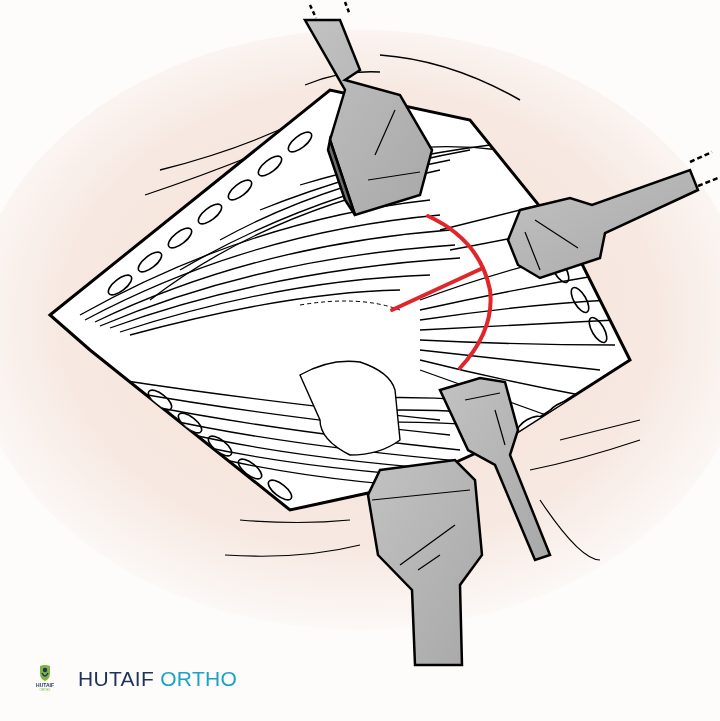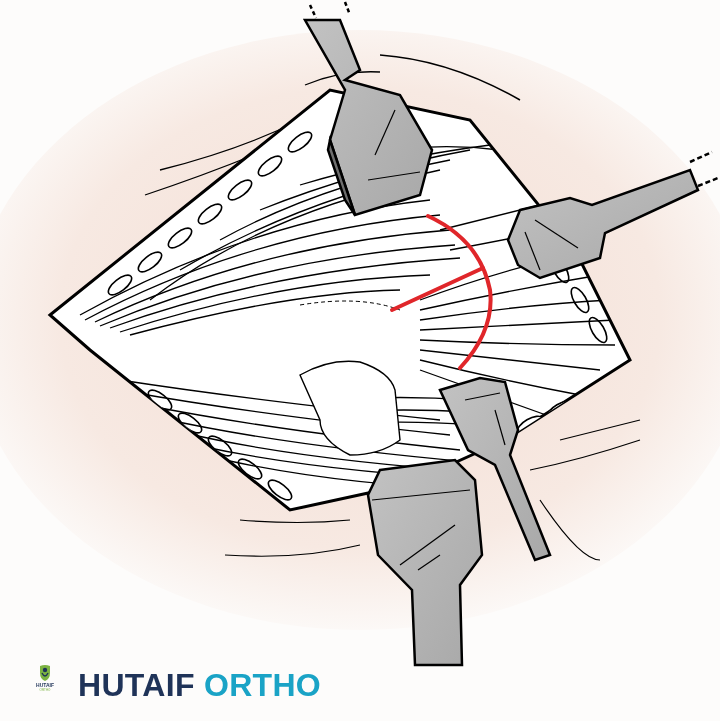--- a/index.html
+++ b/index.html
@@ -2,21 +2,21 @@
 <html><head>
 <meta charset="utf-8">
 <style>
   html,body{margin:0;padding:0;background:#fdfcfb;}
   body{width:720px;height:721px;overflow:hidden;position:relative;font-family:"Liberation Sans",sans-serif;}
   #stage{position:absolute;left:0;top:0;width:720px;height:721px;}
   .logo{position:absolute;left:34px;top:664px;display:flex;align-items:center;}
   .logo-mark{width:22px;height:34px;display:flex;flex-direction:column;align-items:center;}
   .logo-mark .m-name{font-size:5px;font-weight:bold;color:#1f3358;line-height:5px;margin-top:1px;}
   .logo-mark .m-sub{font-size:3px;color:#7cb342;line-height:4px;}
-  .brand{position:absolute;left:78px;top:667px;font-size:32px;font-weight:bold;letter-spacing:0.3px;white-space:nowrap;}
+  .brand{position:absolute;left:78px;top:667px;font-size:21px;font-weight:normal;letter-spacing:0.3px;white-space:nowrap;}
   .brand .b1{color:#1f3358;}
   .brand .b2{color:#1aa3c6;}
 </style>
 </head>
 <body>
 
 <svg id="stage" viewBox="0 0 720 721" xmlns="http://www.w3.org/2000/svg">
   <defs>
     <radialGradient id="skin" cx="0.5" cy="0.48" r="0.55">
       <stop offset="0" stop-color="#f3ddd3"></stop>

